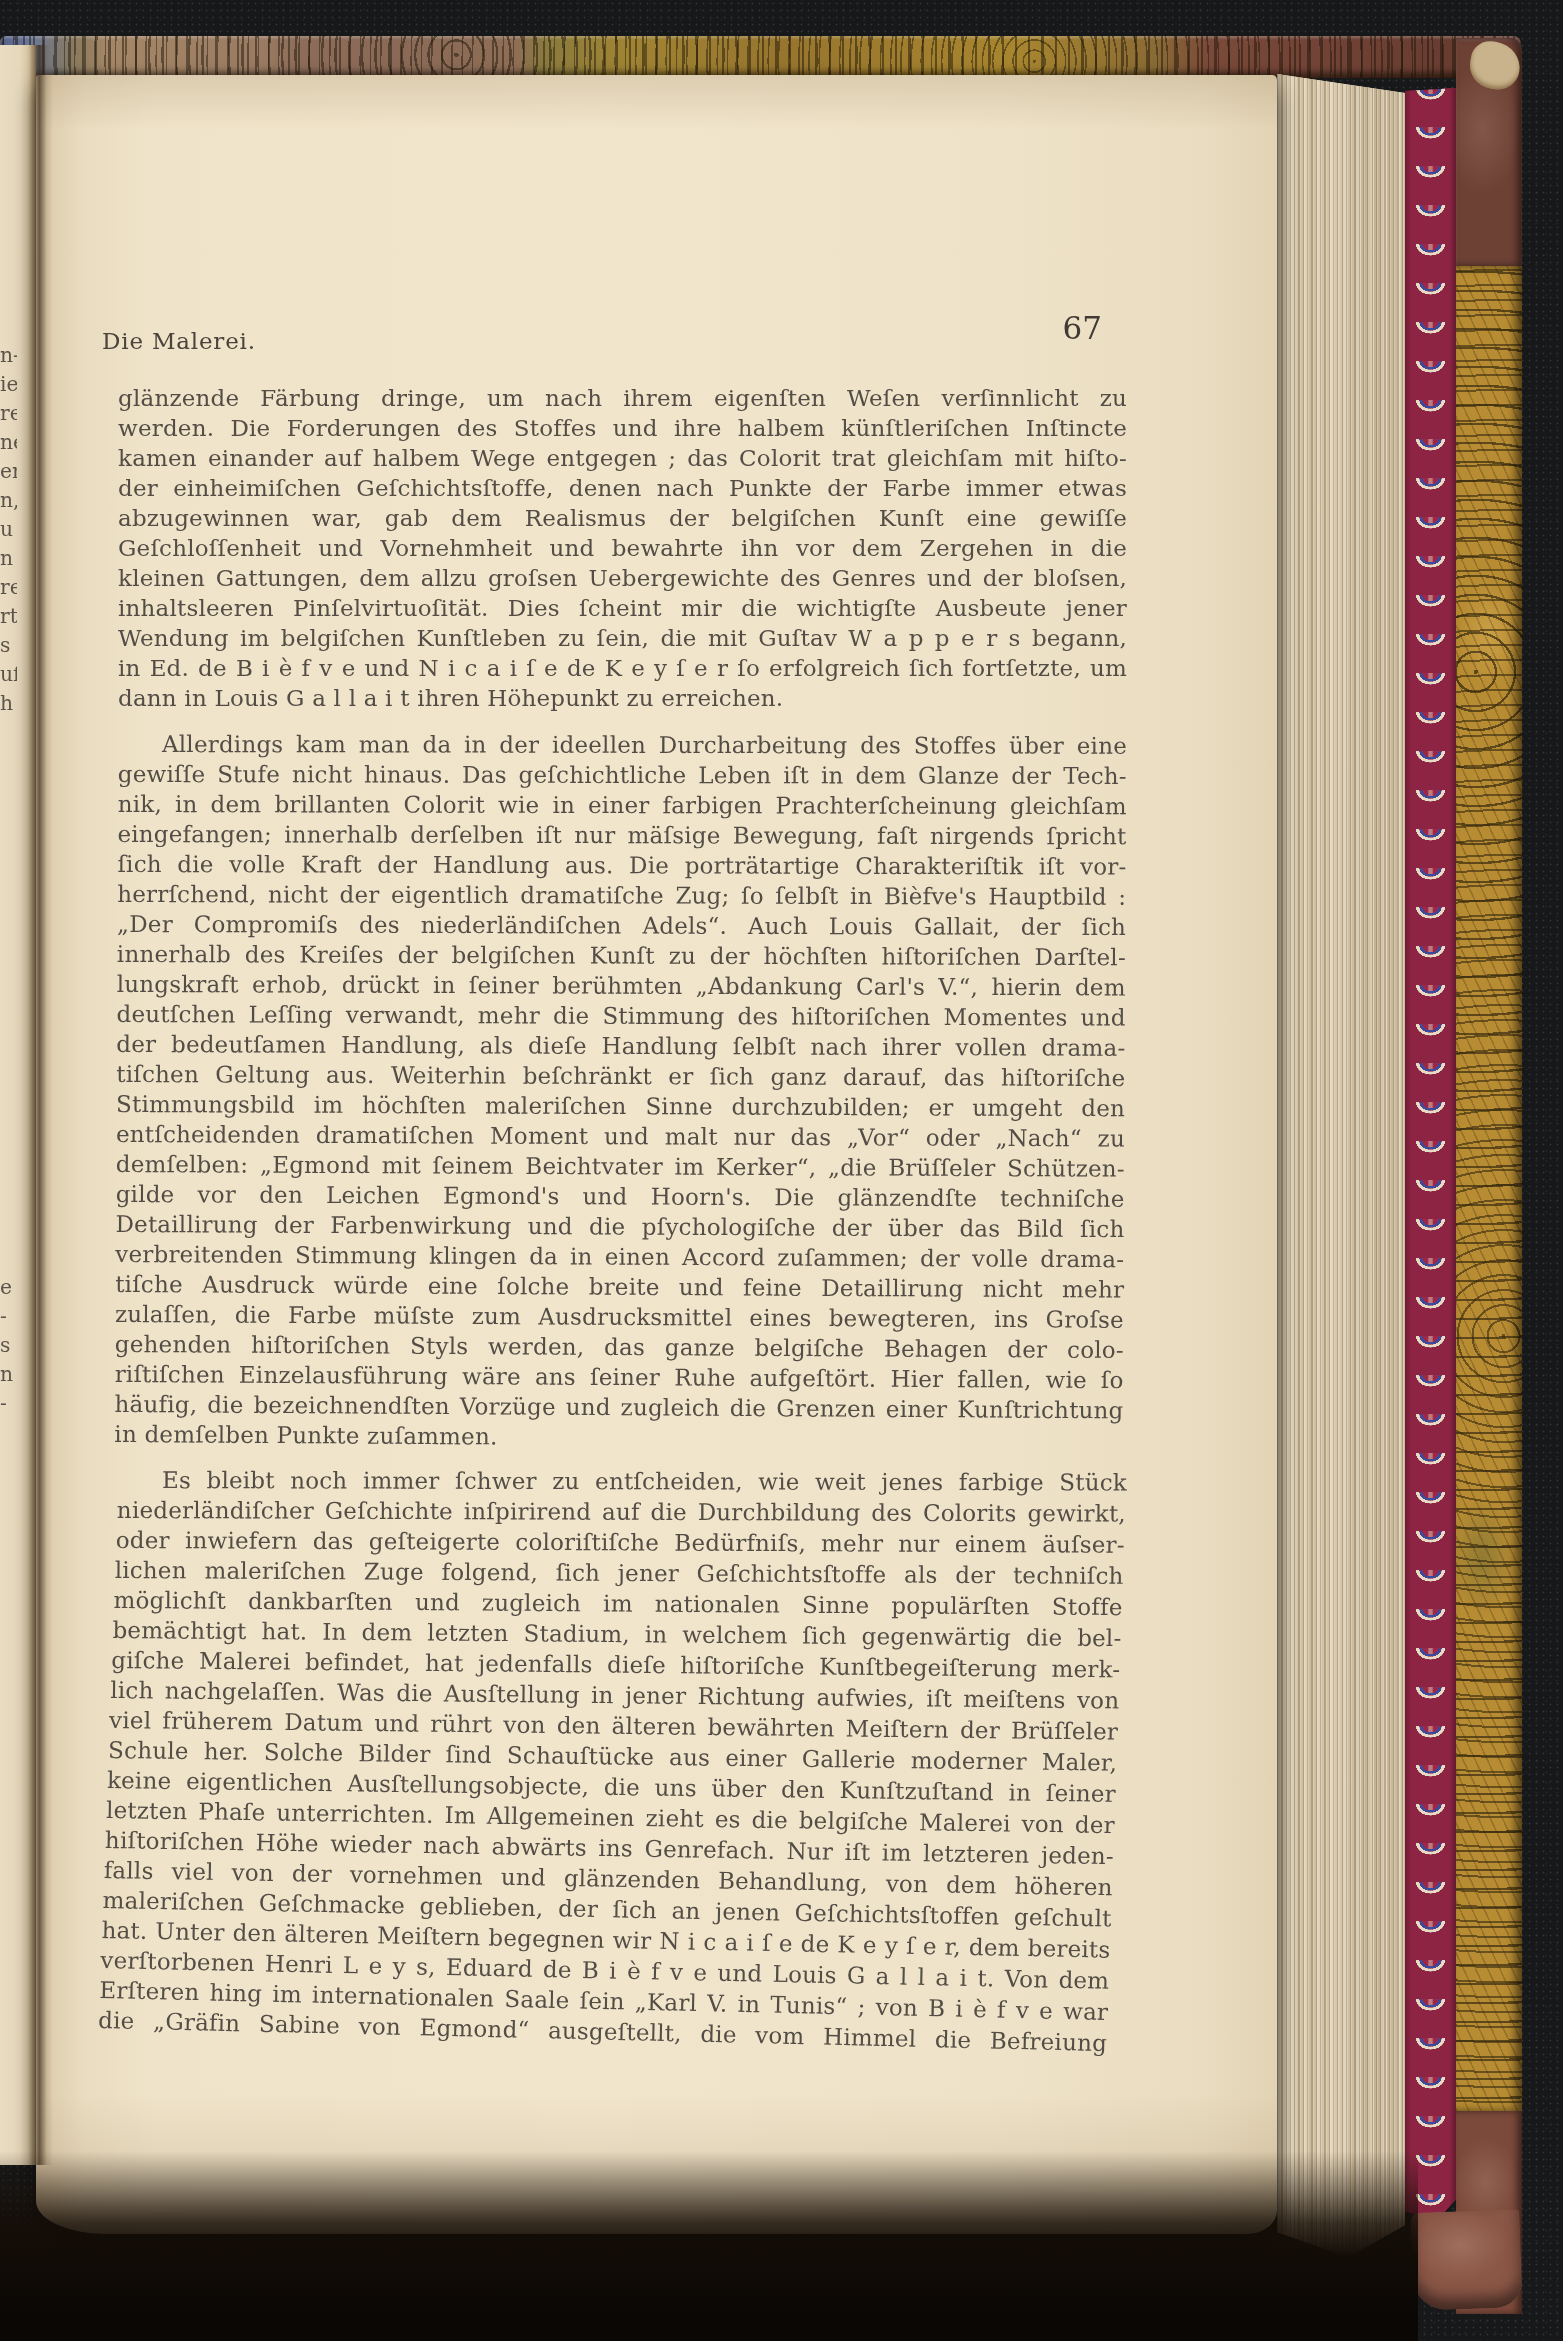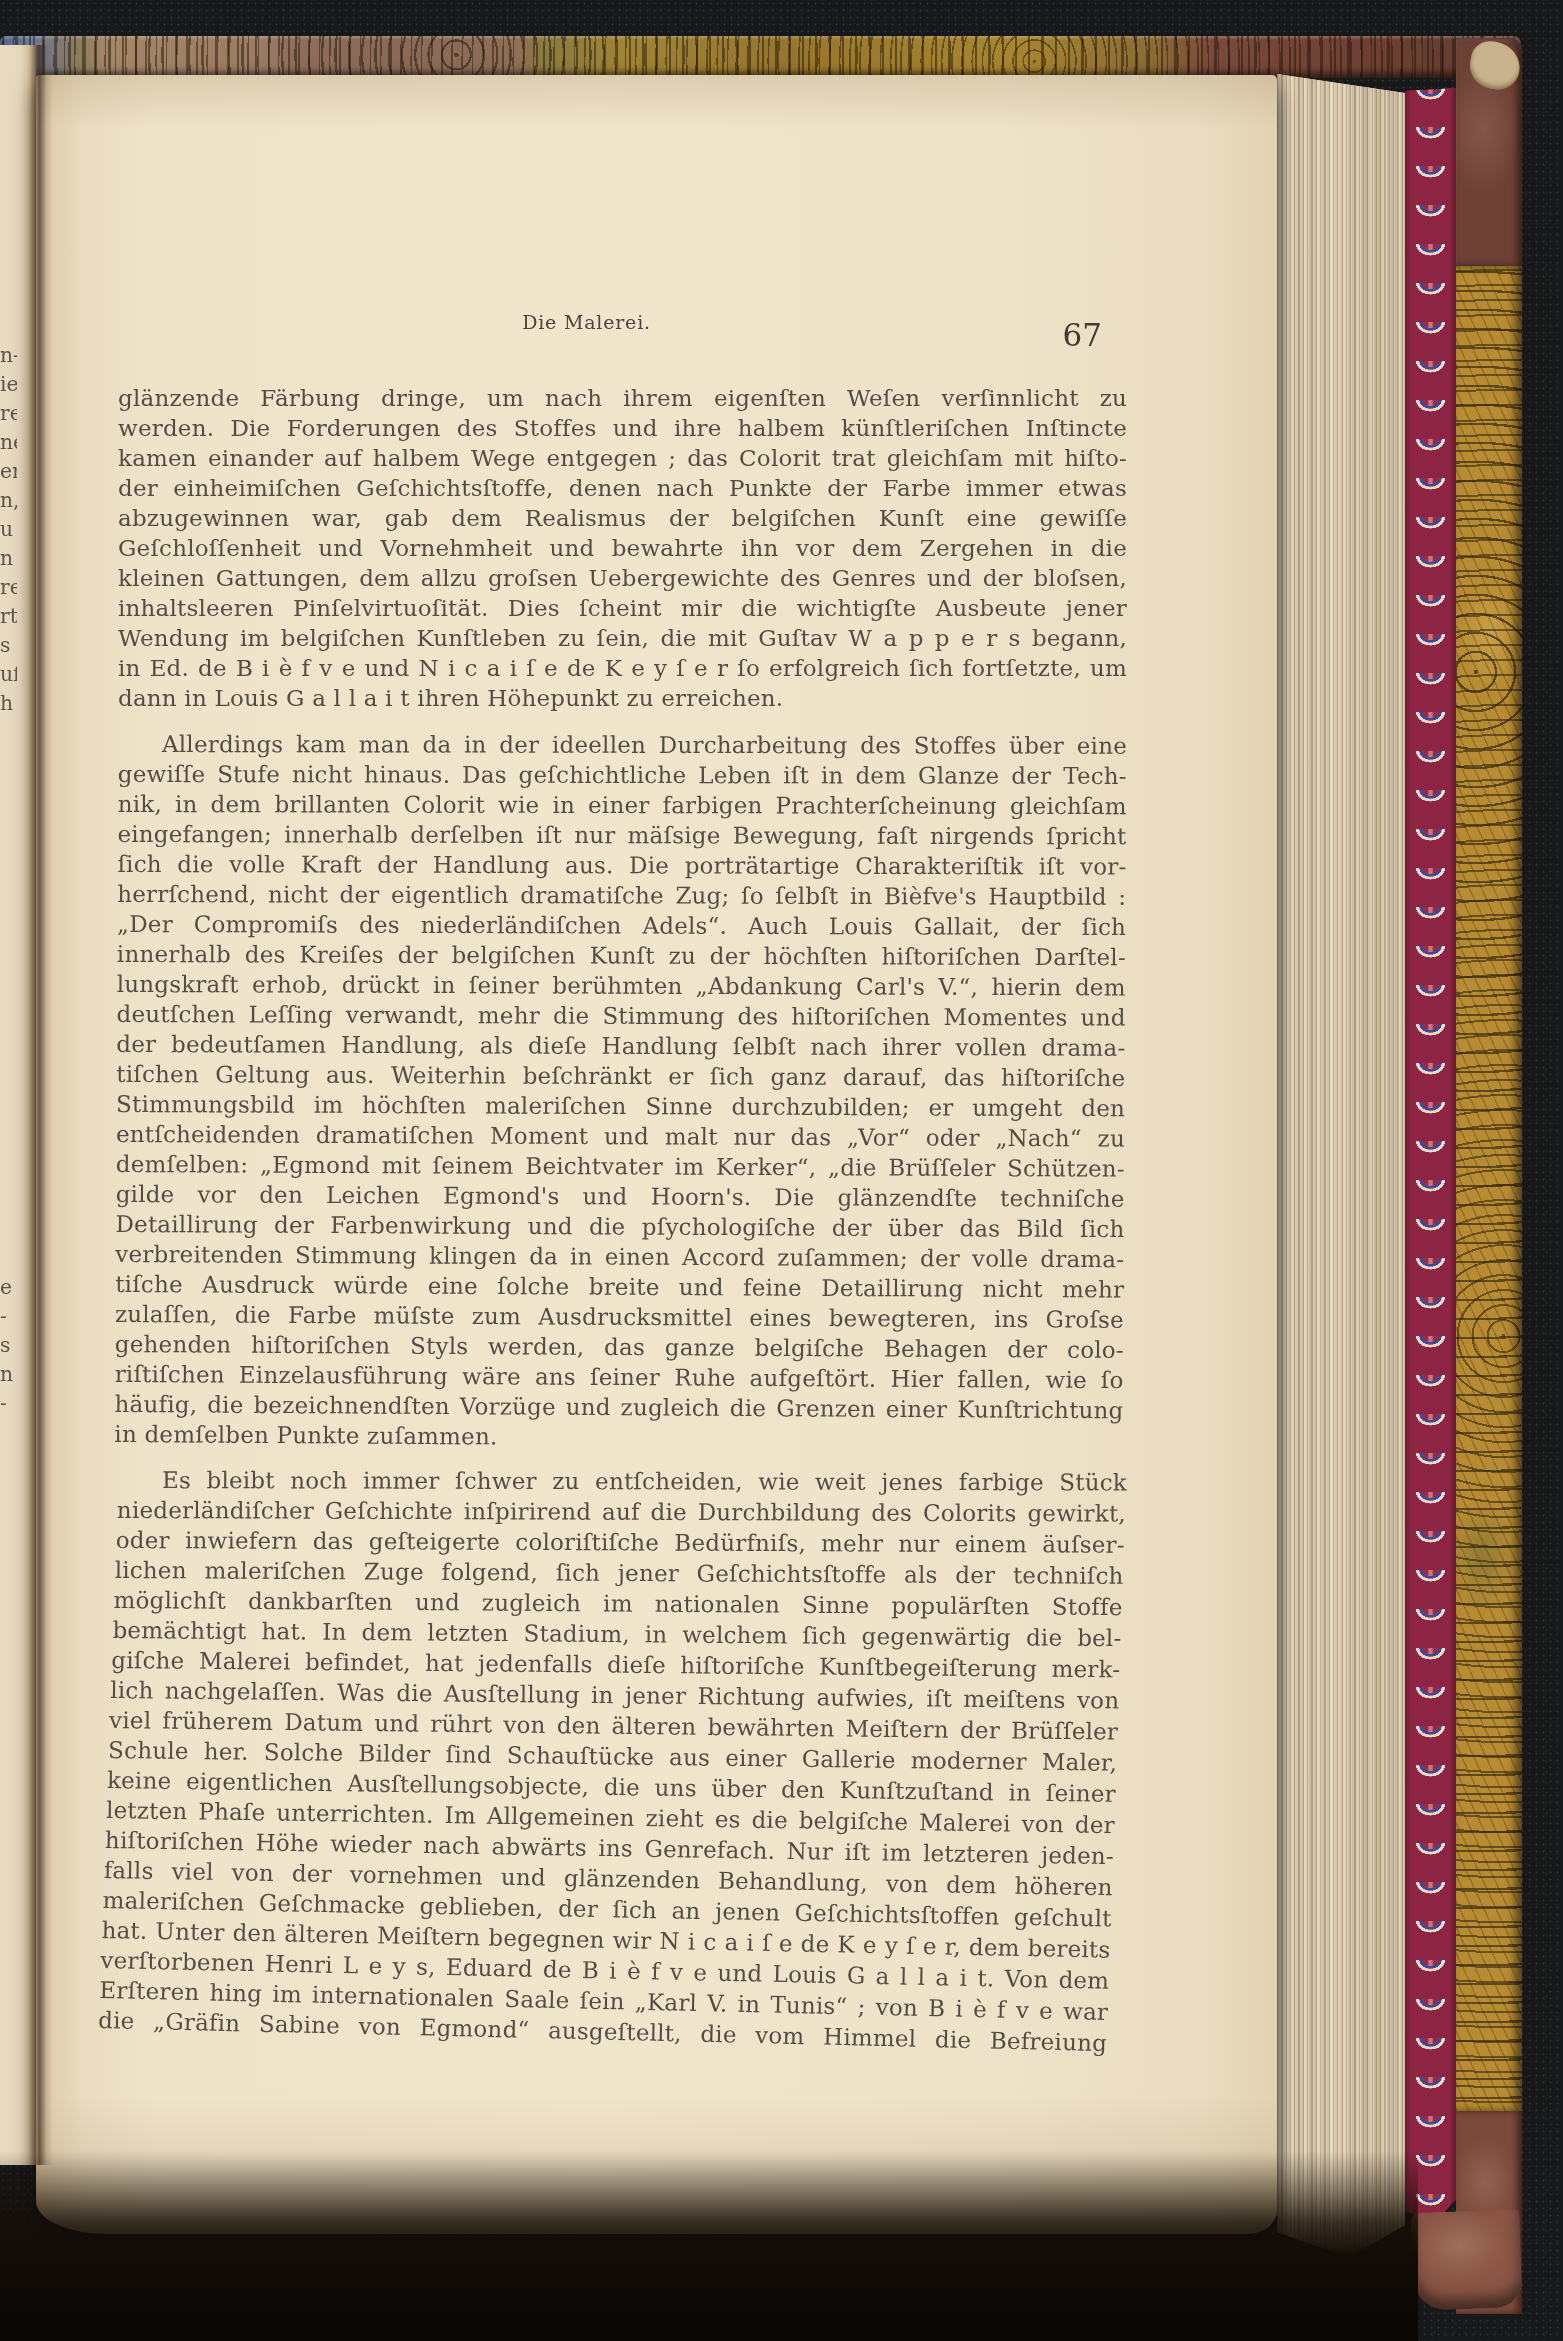--- a/index.html
+++ b/index.html
@@ -85,23 +85,23 @@
   .tear{position:absolute;left:1470px;top:42px;width:50px;height:47px;z-index:2;
     background:#c9b38c;border-radius:42% 58% 48% 52%;transform:rotate(10deg);
     box-shadow:inset 0 -3.1px 4.7px rgba(90,60,20,.5);}
 
   
   .bottom-shadow{position:absolute;left:0;top:2151px;width:1418px;height:191px;z-index:5;
     background:linear-gradient(180deg, rgba(24,15,6,0) 0, rgba(24,15,6,.4) 36px,
       rgba(20,12,5,.82) 72px, #120c06 106px, #0a0705 164px);}
 
   
-  .running-title{position:absolute;left:102px;top:311px;width:969px;z-index:6;
-    text-align:center;font-size:19px;letter-spacing:0.8px;color:#4a443c;}
-  .page-num{position:absolute;left:985px;top:317px;width:117px;z-index:6;
+  .running-title{position:absolute;left:102px;top:328px;width:969px;z-index:6;
+    font-size:23px;letter-spacing:0.8px;color:#4a443c;}
+  .page-num{position:absolute;left:985px;top:310px;width:117px;z-index:6;
     text-align:right;font-size:31px;color:#413b34;}
   .text-block{position:absolute;left:102px;top:367px;width:1041px;z-index:6;
     font-size:23px;color:#534d45;letter-spacing:0.2px;}
   .para{margin:16px;}
   .line{height:30px;line-height:30px;text-align:justify;text-align-last:justify;
     text-justify:inter-word;transform-origin:0 50%;}
   .line.no-just{text-align-last:left;}
   .line.indent{padding-left:44px;}
   .frag-col{position:absolute;left:0;width:17px;overflow:hidden;z-index:6;
     color:#5c544a;font-size:20.3px;}

